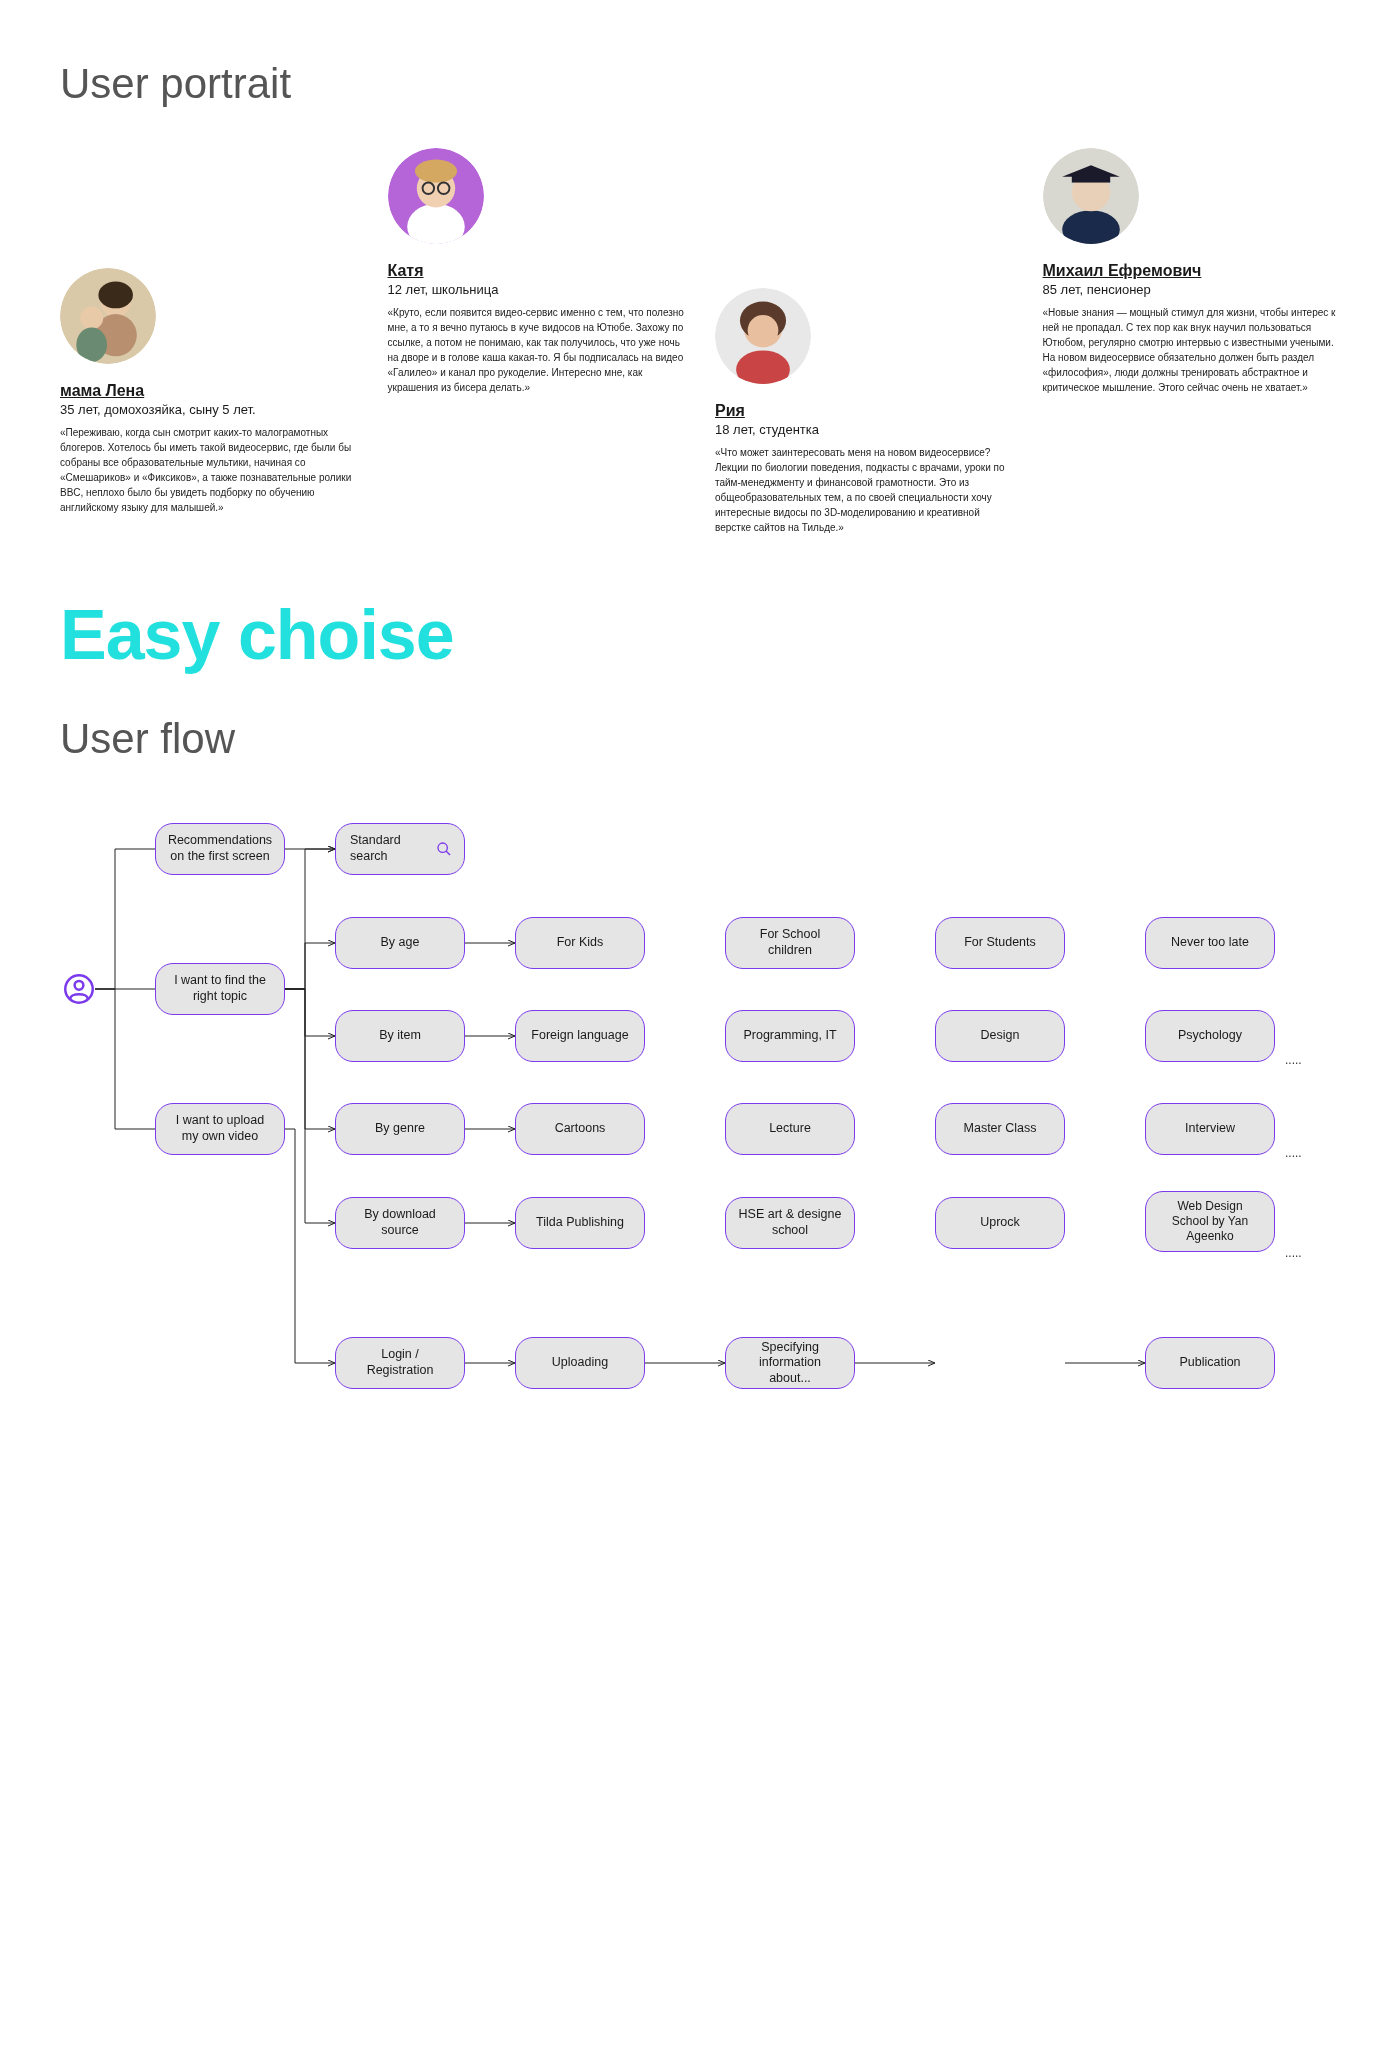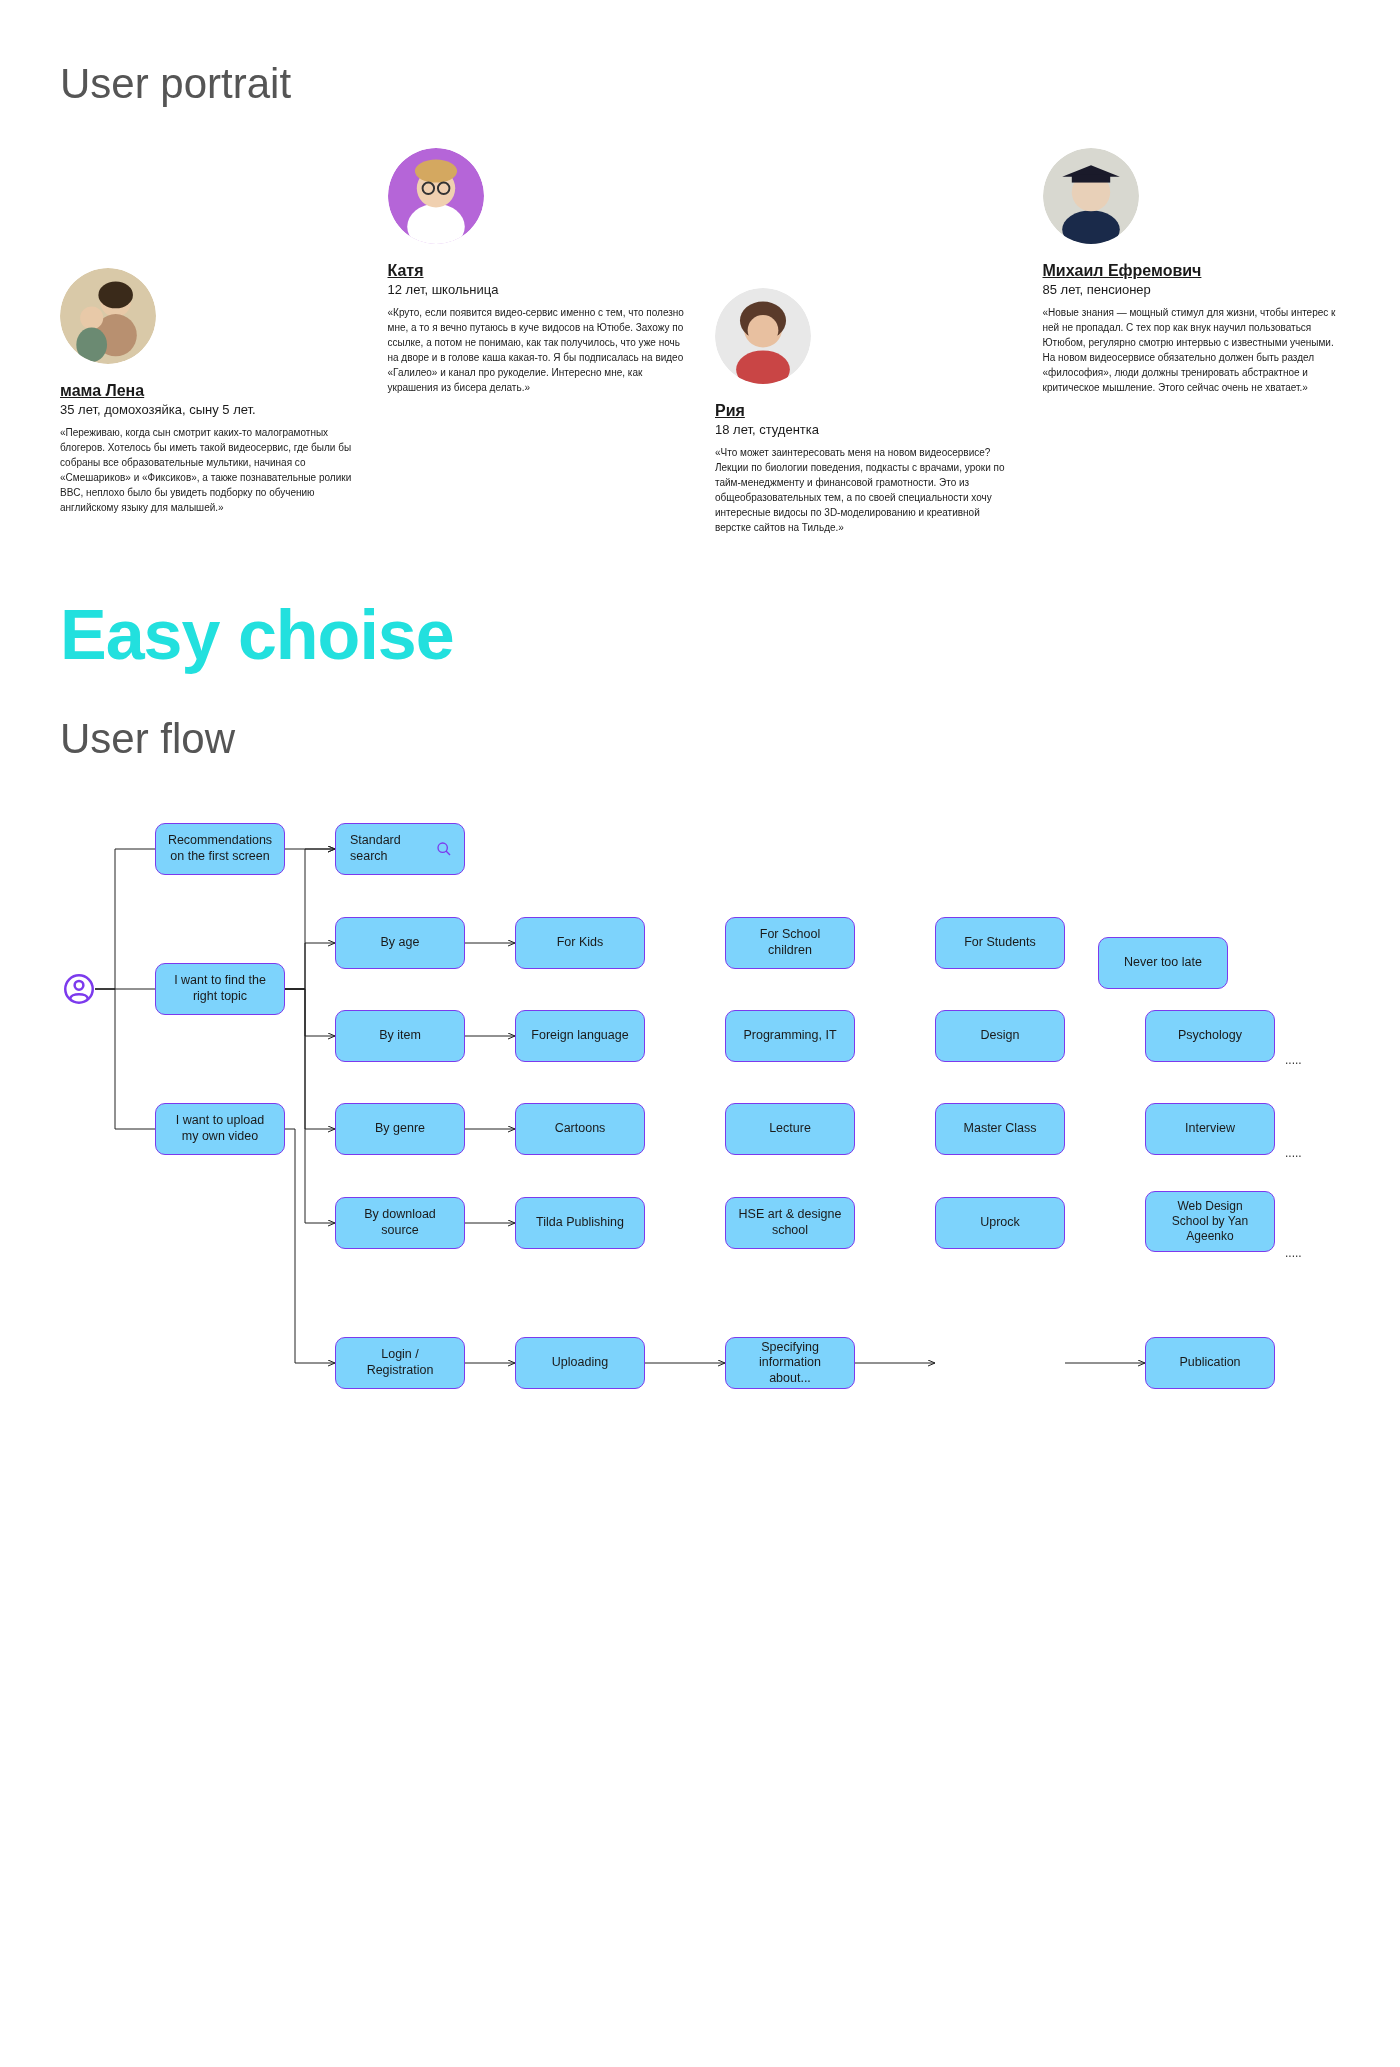--- a/index.html
+++ b/index.html
@@ -43,27 +43,27 @@
   text-align: left;
   margin: 30px 0 40px 0;
   white-space: nowrap;
   letter-spacing: -1px;
 }
 
 .flow-wrap { position: relative; width: 1280px; height: 700px; margin-top: 20px; }
 .node {
   position: absolute;
   border: 1.5px solid #7c3aed;
-  border-radius: 10px;
+  border-radius: 18px;
   font-size: 12.5px;
   line-height: 1.25;
   padding: 10px 12px;
   display: flex; align-items: center; justify-content: center;
   text-align: center;
-  background: #7dd3fc;
+  background: #e5e5e5;
   width: 130px; height: 52px;
 }
 .node.tight { font-size: 12px; }
 .user-icon {
   position: absolute;
   width: 30px; height: 30px;
   color: #7c3aed;
 }
 .search-icon {
   width: 16px; height: 16px; color: #7c3aed; margin-left: 10px; flex-shrink: 0;
@@ -212,21 +212,21 @@
 
   <div class="node" style="left:275px; top:114px;">By age</div>
   <div class="node" style="left:275px; top:207px;">By item</div>
   <div class="node" style="left:275px; top:300px;">By genre</div>
   <div class="node" style="left:275px; top:394px;">By download source</div>
   <div class="node" style="left:275px; top:534px;">Login / Registration</div>
 
   <div class="node" style="left:455px; top:114px;">For Kids</div>
   <div class="node" style="left:665px; top:114px;">For School children</div>
   <div class="node" style="left:875px; top:114px;">For Students</div>
-  <div class="node" style="left:1038px; top:114px;margin-top:20px;">Never too late</div>
+  <div class="node" style="left:1085px; top:114px;">Never too late</div>
 
   <div class="node" style="left:455px; top:207px;">Foreign language</div>
   <div class="node" style="left:665px; top:207px;">Programming, IT</div>
   <div class="node" style="left:875px; top:207px;">Design</div>
   <div class="node" style="left:1085px; top:207px;">Psychology</div>
   <div class="dots" style="left:1225px; top:250px;">.....</div>
 
   <div class="node" style="left:455px; top:300px;">Cartoons</div>
   <div class="node" style="left:665px; top:300px;">Lecture</div>
   <div class="node" style="left:875px; top:300px;">Master Class</div>

